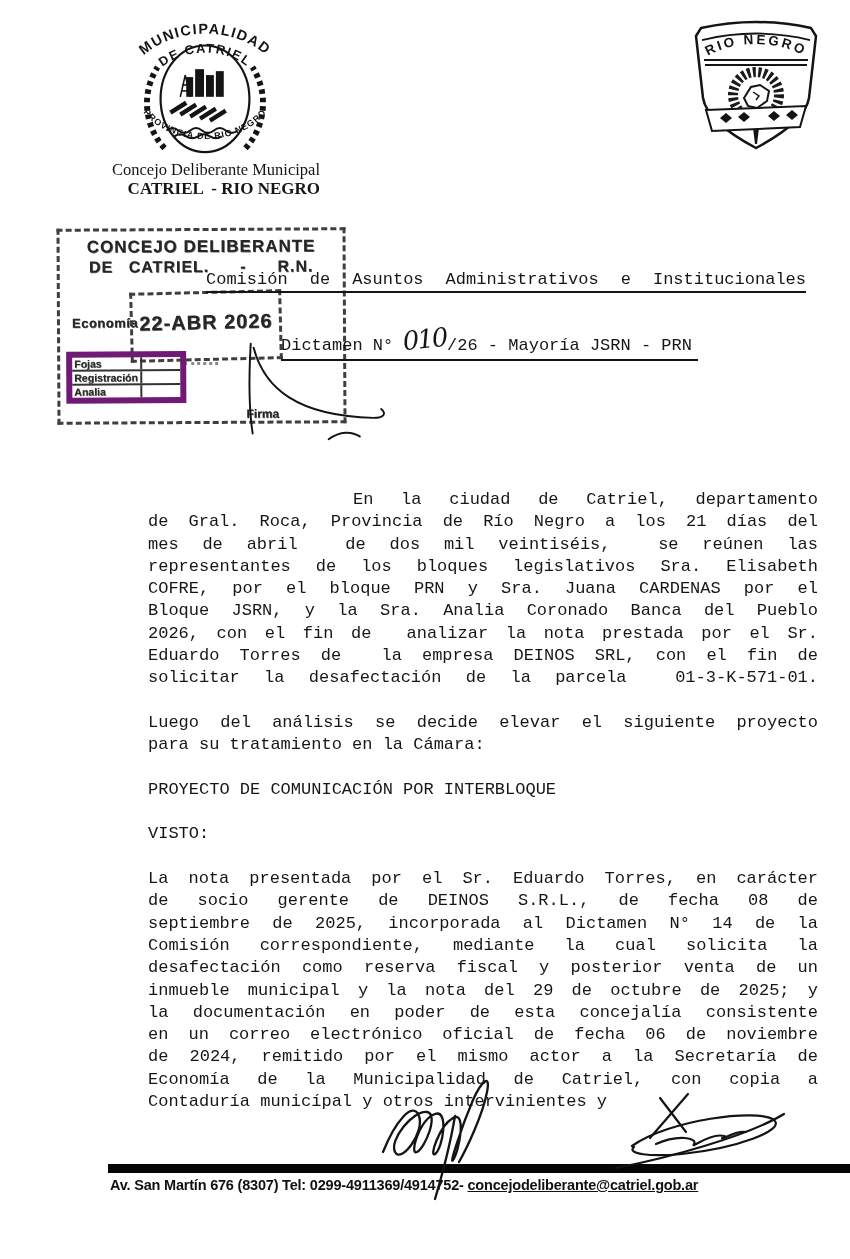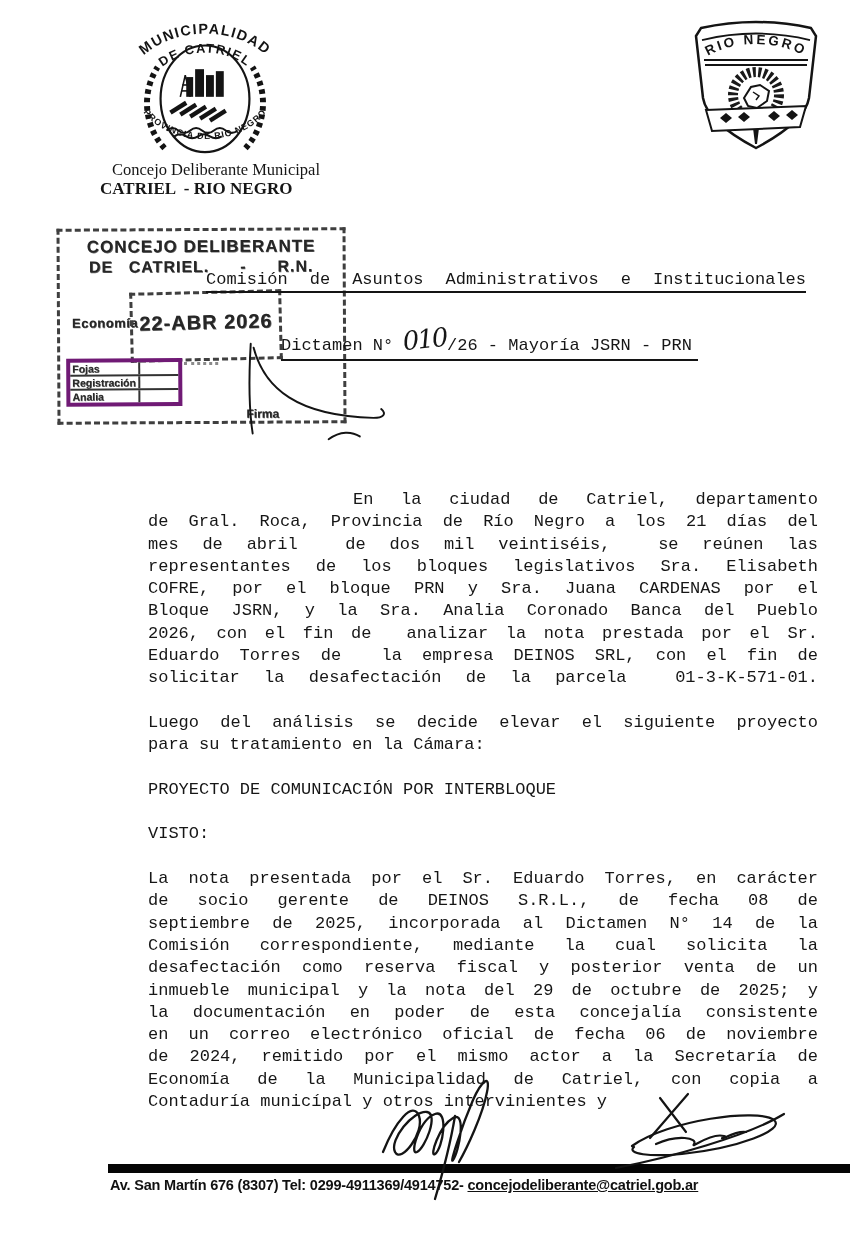--- a/index.html
+++ b/index.html
@@ -3,41 +3,41 @@
 <meta charset="utf-8">
 <style>
   html,body{margin:0;padding:0;background:#e8e8e8;}
   #page{position:relative;width:850px;height:1259px;background:#ffffff;margin:0 auto;
         font-family:"Liberation Mono",monospace;color:#161616;overflow:hidden;}
 
   
   .seal-svg{position:absolute;left:100px;top:4px;}
   .org1{position:absolute;left:100px;top:160px;width:220px;text-align:right;
         font-family:"Liberation Serif",serif;font-size:16.5px;font-weight:500;}
-  .org2{position:absolute;left:100px;top:179px;width:220px;text-align:left;
+  .org2{position:absolute;left:100px;top:179px;width:220px;text-align:right;
         font-family:"Liberation Serif",serif;font-size:17px;font-weight:600;white-space:pre;}
   .crest-svg{position:absolute;left:686px;top:10px;}
 
   
   .stamp{position:absolute;left:57px;top:228px;width:283px;height:190px;
          border:3px dashed #3f3f3f;transform:rotate(-0.3deg);}
   .grunge{font-family:"Liberation Sans",sans-serif;font-weight:700;color:#262626;
           text-shadow:0.6px 0.6px 0 #6a6a6a;}
   .stamp-title1{position:absolute;left:0;top:6px;width:100%;text-align:center;
                 font-size:17px;letter-spacing:1px;}
   .stamp-title2{position:absolute;left:0;top:27px;width:100%;text-align:center;
                 font-size:16px;letter-spacing:1px;word-spacing:10px;white-space:pre;}
   .ingreso{position:absolute;left:12px;top:84px;font-size:13px;letter-spacing:0.5px;}
   .datebox{position:absolute;left:70px;top:60px;width:146px;height:64px;
            border:3px dashed #3f3f3f;transform:rotate(-1.1deg);}
   .datetext{position:absolute;left:0;top:17px;width:100%;text-align:center;
             font-size:20px;letter-spacing:1px;}
   .remnant{position:absolute;left:124px;top:131px;width:34px;height:0;
            border-top:3px dotted #8a8a8a;}
-  .minitable{position:absolute;left:6px;top:127px;border:4px solid #701a75;width:108px;}
+  .minitable{position:absolute;left:6px;top:120px;border:6px solid #701a75;width:108px;}
   .srow{display:flex;border-bottom:2px solid #333;}
   .srow:last-child{border-bottom:none;}
   .scell{box-sizing:border-box;}
   .slabel{width:70px;padding:0 2px;font-size:10.5px;line-height:12px;
           font-family:"Liberation Sans",sans-serif;font-weight:700;color:#2a2a2a;
           text-shadow:0.5px 0.5px 0 #777;border-right:2px solid #333;}
   .sval{width:38px;}
   .firma{position:absolute;left:186px;top:176px;font-size:12px;}
   .stamp-sig{position:absolute;left:225px;top:338px;}
 

